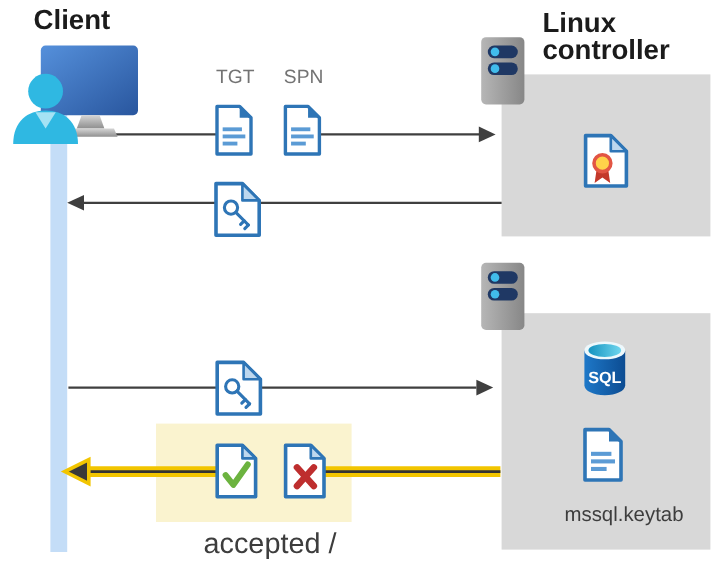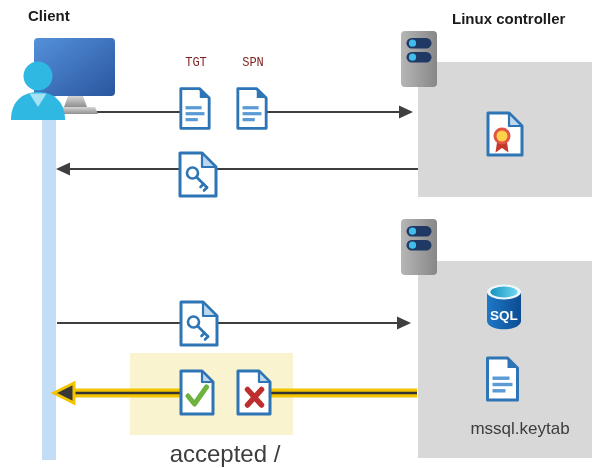--- a/index.html
+++ b/index.html
@@ -2,22 +2,22 @@
 <html><head>
 <meta charset="utf-8">
 <style>
   html,body{margin:0;padding:0;background:#fff;}
   .canvas{position:relative;width:600px;height:468px;background:#ffffff;overflow:hidden;
           font-family:"Liberation Sans",sans-serif;}
   .abs{position:absolute;}
   .gray-box{background:#D8D8D8;z-index:0;}
   .timeline{background:#C4DDF7;z-index:0;}
   .yellow-box{background:#FAF3CF;z-index:1;}
-  .heading{font-weight:bold;font-size:15px;line-height:22px;color:#1b1b1b;z-index:3;}
-  .small-label{font-size:12px;color:#7f1d1d;text-align:center;z-index:3;font-family:Liberation Mono, monospace;}
+  .heading{font-weight:bold;font-size:23px;line-height:22px;color:#1b1b1b;z-index:3;}
+  .small-label{font-size:16px;color:#737373;text-align:center;z-index:3;}
   .file-label{font-size:17px;color:#3d3d3d;text-align:center;z-index:3;}
   .result-label{font-size:24px;color:#3d3d3d;text-align:center;z-index:3;}
   svg{display:block;}
   .icon{z-index:3;}
   .arrow-layer{left:0;top:0;z-index:2;pointer-events:none;}
 </style>
 </head>
 <body>
 
 <div class="canvas">

